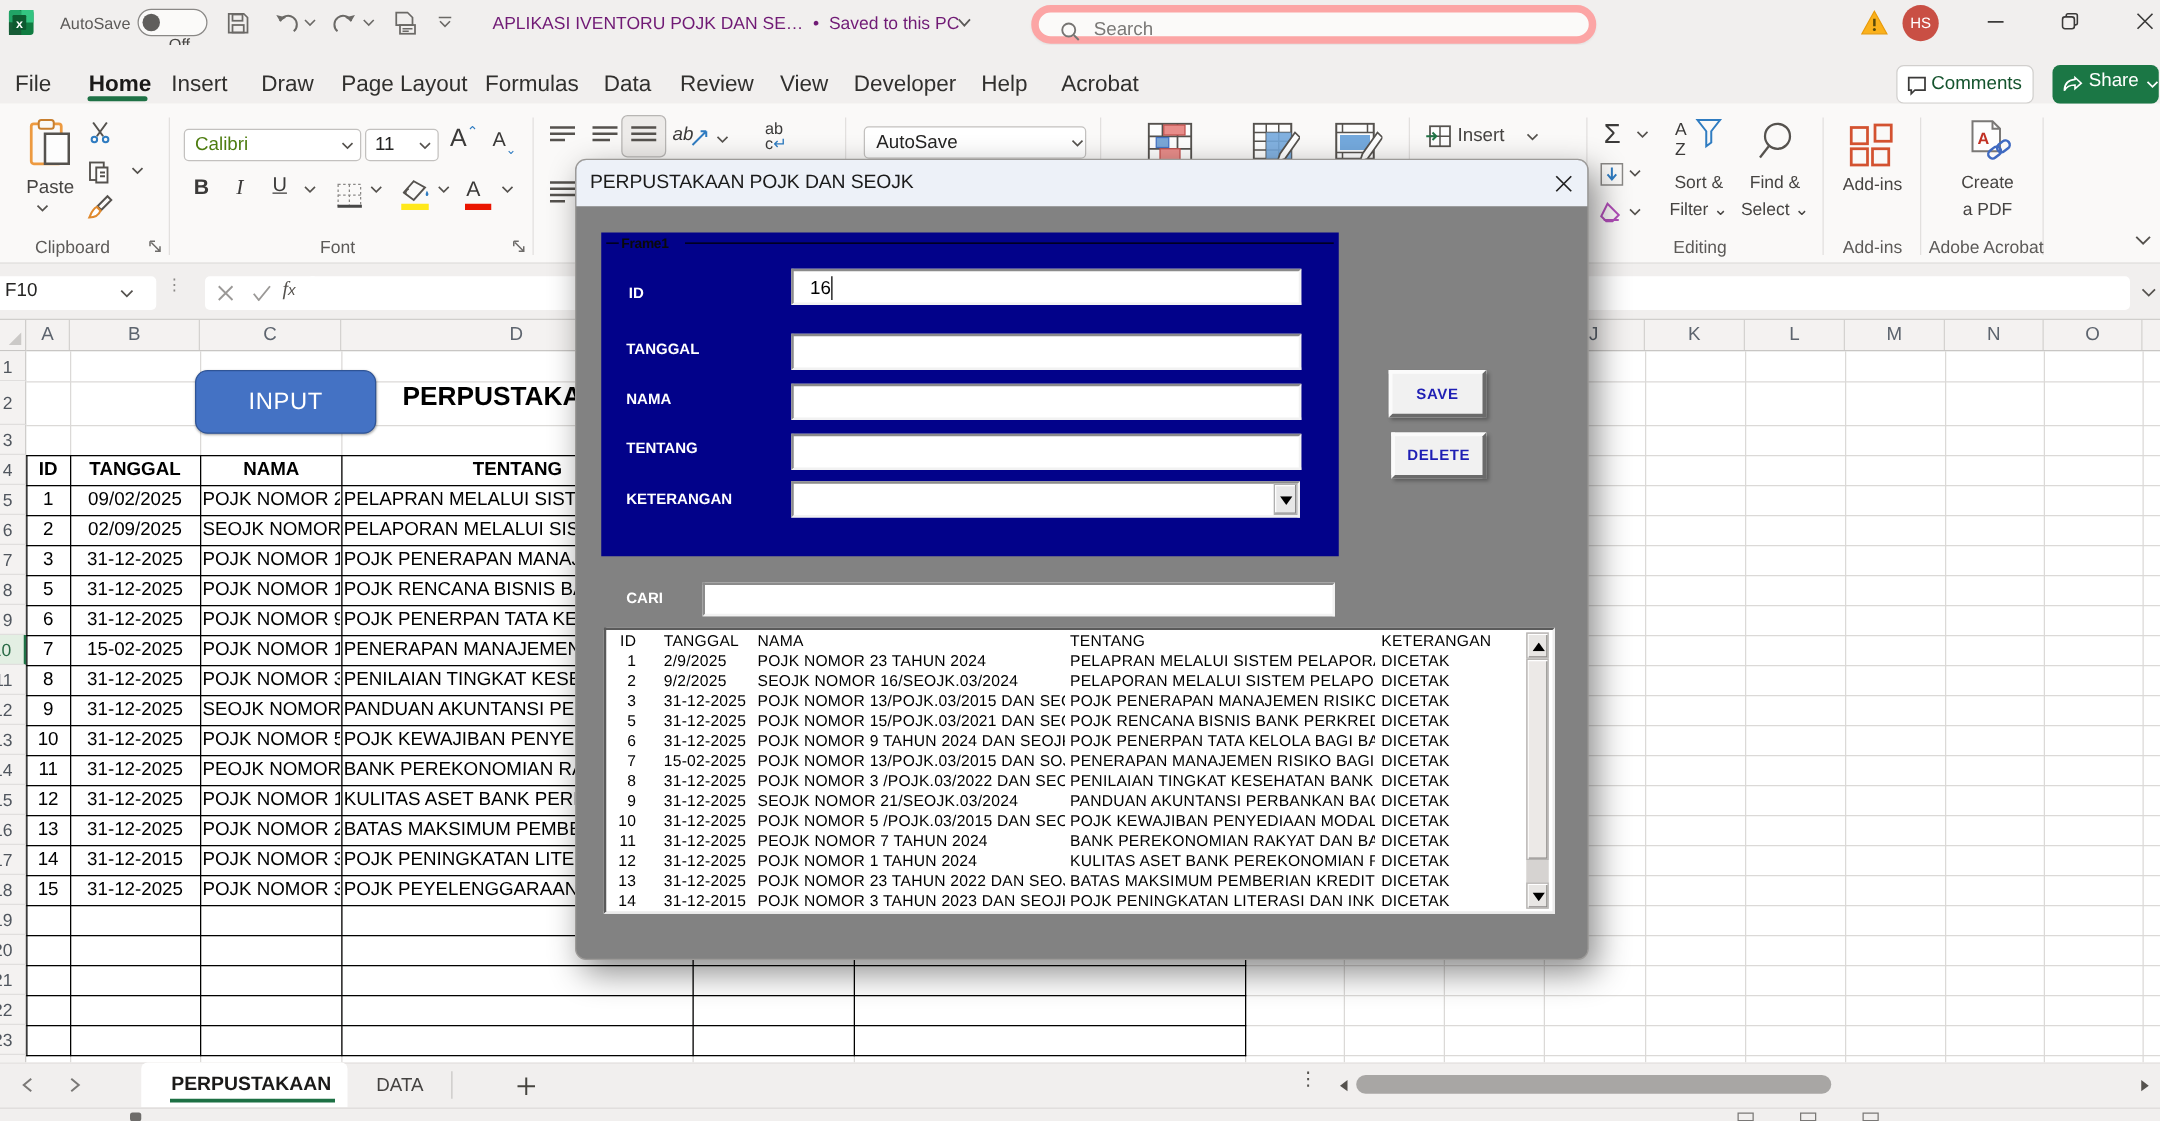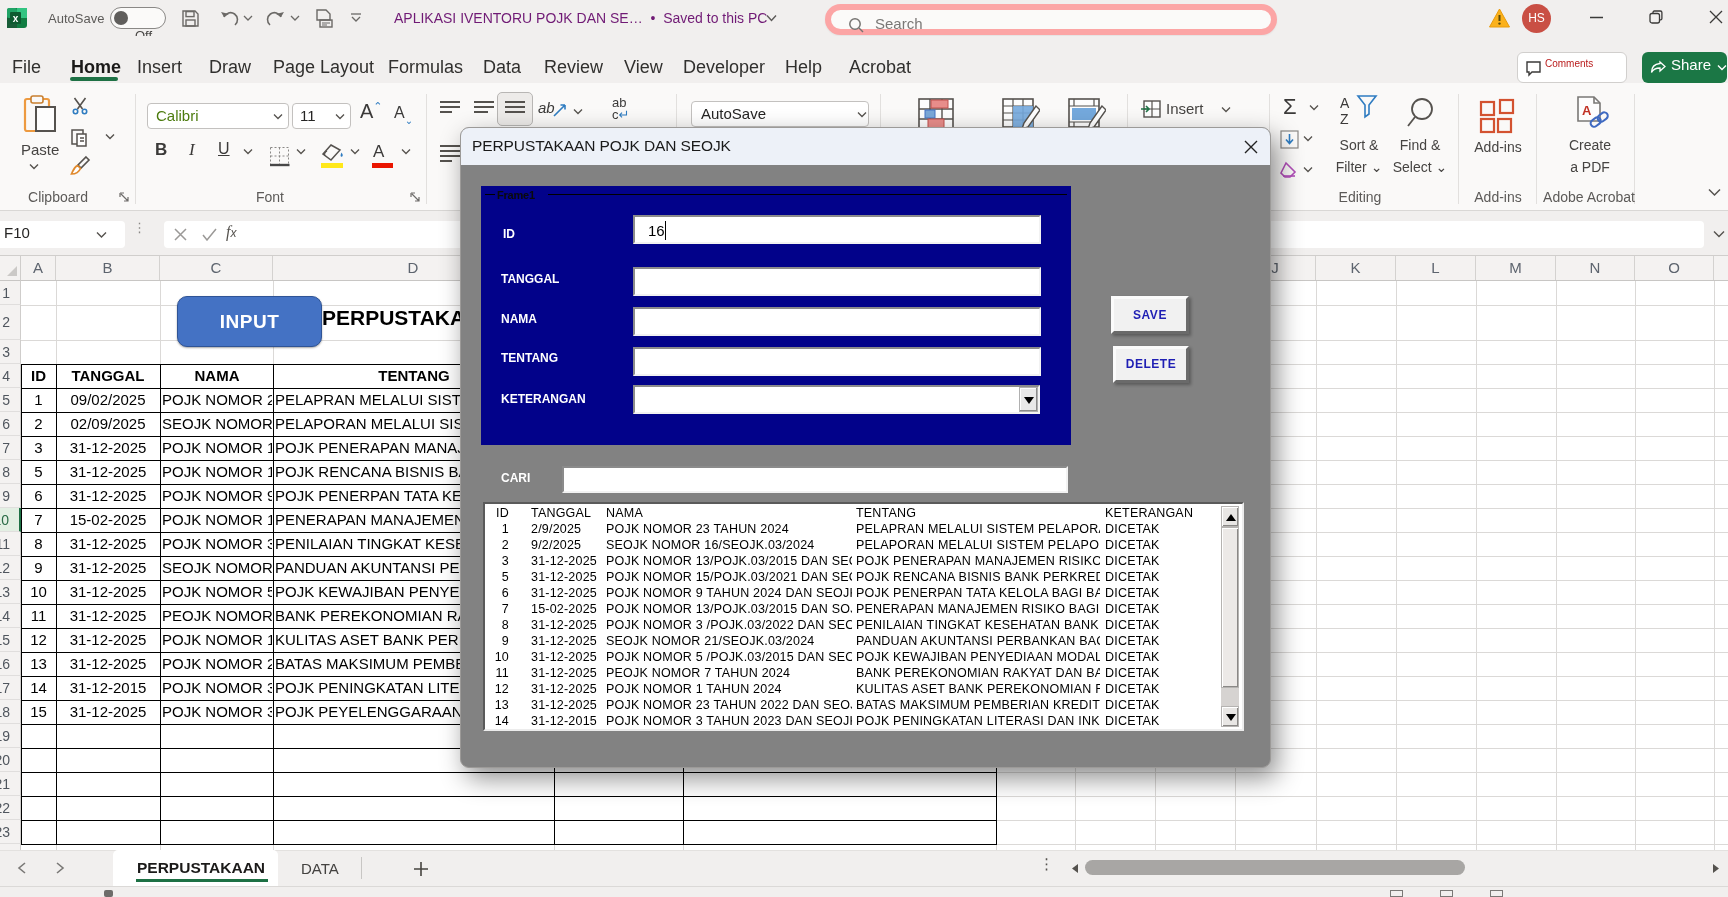--- a/index.html
+++ b/index.html
@@ -126,21 +126,21 @@
 <div class="tab" style="left:544px;">Review</div>
 <div class="tab" style="left:624px;">View</div>
 <div class="tab" style="left:683px;">Developer</div>
 <div class="tab" style="left:785px;">Help</div>
 <div class="tab" style="left:849px;">Acrobat</div>
 <div class="tab" style="left:932px;margin-top:32px;">Power Pivot</div>
 <div class="abs" style="left:1517px;top:52px;width:110px;height:31px;background:#fff;border:1px solid #d1cfcd;border-radius:6px;">
   <svg class="abs" style="left:7px;top:7px;" width="18" height="17">
         <path d="M2 2 h13 v10 h-8 l-3 3 v-3 h-2 z" fill="none" stroke="#3b3a39" stroke-width="1.4"></path>
       </svg>
-  <div class="abs" style="left:27px;top:5px;font-size:10px;color:#b91c1c;">Comments</div>
+  <div class="abs" style="left:27px;top:5px;font-size:15px;color:#14532d;">Comments</div>
 </div>
 <div class="abs" style="left:1642px;top:52px;width:85px;height:31px;background:#1b7745;border-radius:6px;">
   <svg class="abs" style="left:8px;top:7px;" width="17" height="17">
         <path d="M10 3 l5 4.5 l-5 4.5 v-3 c-4 0-7 1.5-8.5 4.5 c0-5 3-8.5 8.5-9 z" fill="none" stroke="#fff" stroke-width="1.3"></path>
       </svg>
   <div class="abs" style="left:29px;top:4px;font-size:15px;color:#fff;">Share</div>
   <svg class="abs" style="left:75px;top:12px;" width="10" height="8">
         <path d="M1 1.5 l4 4 l4-4" fill="none" stroke="#fff" stroke-width="1.4"></path>
       </svg>
 </div>
@@ -548,21 +548,21 @@
       <div class="cell cc" style="left:22px;top:677px;width:33px;height:22px;line-height:22px;">14</div>
       <div class="cell cc" style="left:57px;top:677px;width:102px;height:22px;line-height:22px;">31-12-2015</div>
       <div class="cell" style="left:162px;top:677px;width:110px;height:22px;line-height:22px;">POJK NOMOR 3 TAHUN 2023</div>
       <div class="cell" style="left:275px;top:677px;width:278px;height:22px;line-height:22px;">POJK PENINGKATAN LITERASI DAN</div>
       <div class="cell cc" style="left:22px;top:701px;width:33px;height:22px;line-height:22px;">15</div>
       <div class="cell cc" style="left:57px;top:701px;width:102px;height:22px;line-height:22px;">31-12-2025</div>
       <div class="cell" style="left:162px;top:701px;width:110px;height:22px;line-height:22px;">POJK NOMOR 3 TAHUN 2023</div>
       <div class="cell" style="left:275px;top:701px;width:278px;height:22px;line-height:22px;">POJK PEYELENGGARAAN</div>
     </div>
 
-<div class="abs" style="left:177px;top:296px;width:145px;height:51px;background:#4472c4;border:1px solid #2f5496;border-radius:10px;box-shadow:0 1px 2px rgba(0,0,0,.35);color:#fff;font-weight:bold;font-size:19px;text-align:center;line-height:49px;letter-spacing:.5px;">INPUT</div>
+<div class="abs" style="left:156px;top:296px;width:145px;height:51px;background:#4472c4;border:1px solid #2f5496;border-radius:10px;box-shadow:0 1px 2px rgba(0,0,0,.35);color:#fff;font-weight:normal;font-size:19px;text-align:center;line-height:49px;letter-spacing:.5px;">INPUT</div>
 <div class="abs" style="left:322px;top:306px;width:400px;height:34px;font-size:21px;font-weight:bold;color:#000;white-space:nowrap;overflow:hidden;">PERPUSTAKAAN POJK DAN SEOJK</div>
 
 <div class="abs" id="tabbar"></div>
 <svg class="abs" style="left:16px;top:861px;" width="12" height="14">
       <path d="M9 2 l-6 5 l6 5" fill="none" stroke="#7a7876" stroke-width="1.6"></path>
     </svg>
 <svg class="abs" style="left:54px;top:861px;" width="12" height="14">
       <path d="M3 2 l6 5 l-6 5" fill="none" stroke="#7a7876" stroke-width="1.6"></path>
     </svg>
 <div class="abs" style="left:113px;top:850px;width:165px;height:36px;background:#fff;border-radius:5px 5px 0 0;"></div>

